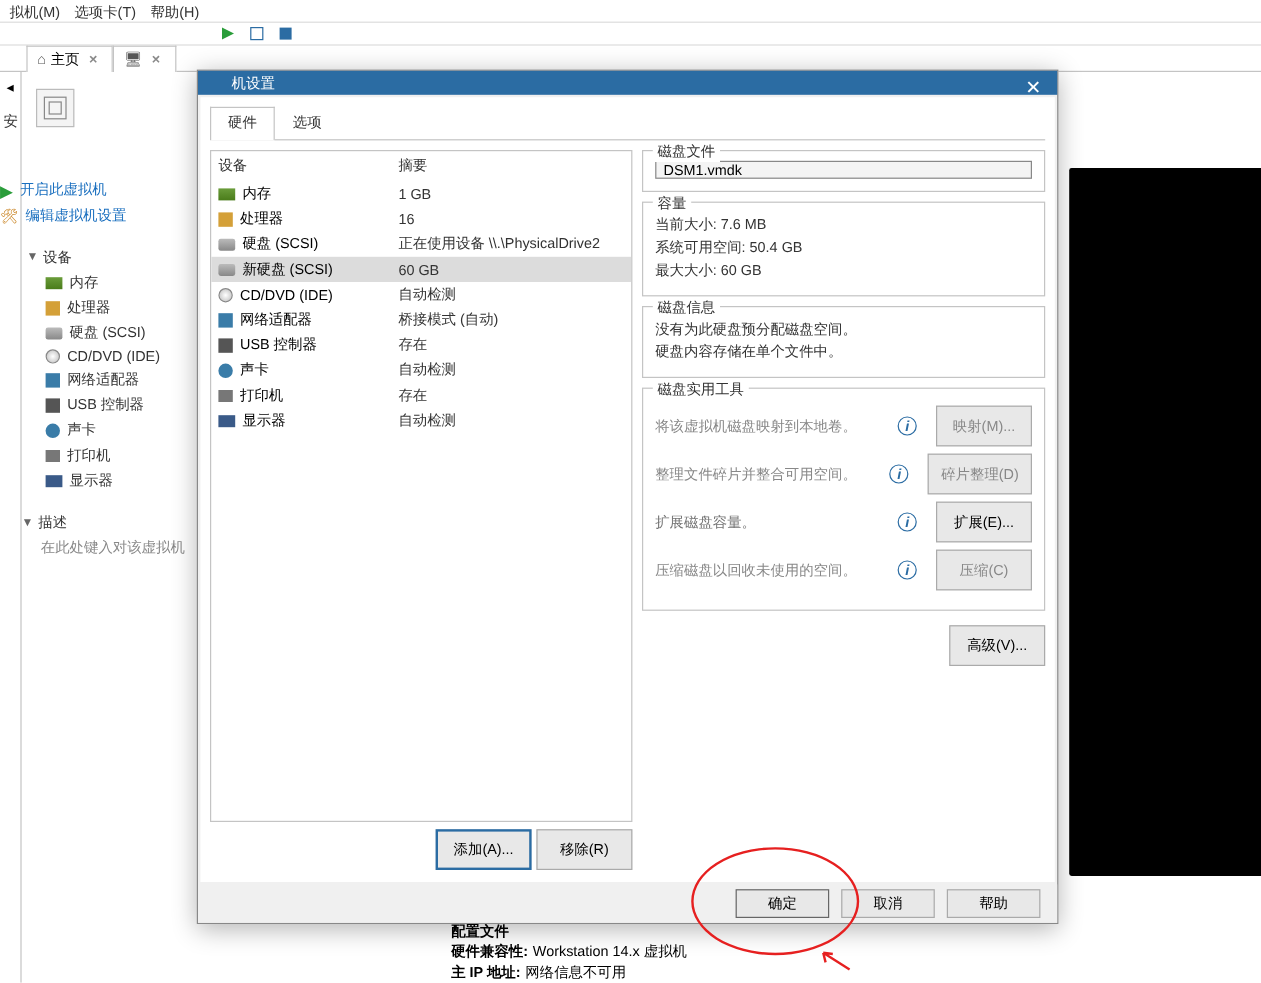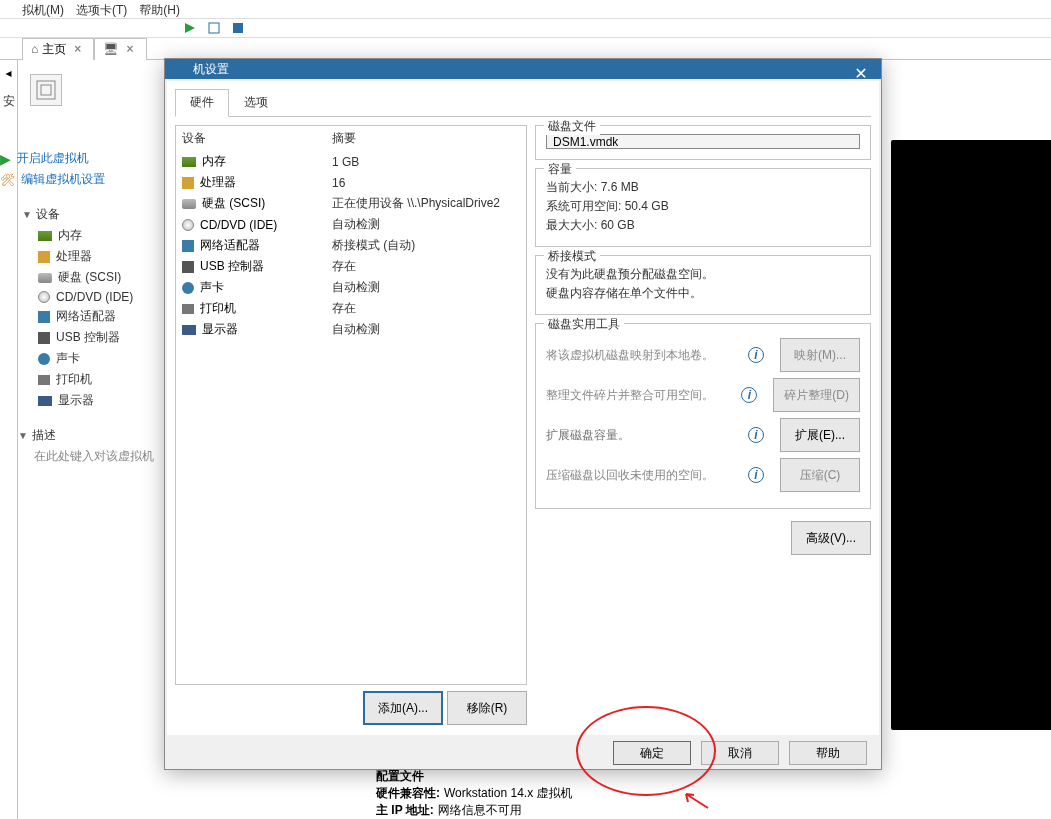--- a/index.html
+++ b/index.html
@@ -1,19 +1,19 @@
 <!DOCTYPE html>
 <html><head>
 <meta charset="utf-8">
 <style>
 * { box-sizing: border-box; margin: 0; padding: 0; font-family: "Microsoft YaHei", "Segoe UI", sans-serif; font-size: 12px; }
 body { background: #fff; width: 1051px; height: 819px; overflow: hidden; position: relative; }
 
 
-.topmenu { display: flex; gap: 12px; padding: 2px 8px; height: 18px; color: #333; background:#fff;margin-left:14px; }
+.topmenu { display: flex; gap: 12px; padding: 2px 8px; height: 18px; color: #333; background:#fff; }
 .topmenu span { color:#333; }
 
 
 .toolbar { height: 20px; background: #fff; border-top:1px solid #ddd; border-bottom:1px solid #ddd; display:flex; align-items:center; padding-left:180px; gap:4px;}
 .toolbar .btn { width:20px; height:18px; display:flex; align-items:center; justify-content:center; }
 
 
 .tabsrow { display:flex; align-items:center; height:22px; border-bottom:1px solid #c4c4c4; padding-left:22px; gap:0; }
 .tab { display:flex; align-items:center; gap:4px; border:1px solid #c4c4c4; border-bottom:none; padding:2px 8px; background:#fff; height:22px; }
 .tab .close { color:#8a8a8a; font-weight:bold; padding:0 4px;}
@@ -286,20 +286,27 @@
                 </div>
                 <div class="c2">16</div>
               </div>
               <div class="dev-row">
                 <div class="c1">
                   <span class="devicon ic-disk"></span>
                   <span>硬盘 (SCSI)</span>
                 </div>
                 <div class="c2">正在使用设备 \\.\PhysicalDrive2</div>
               </div>
+              <div class="dev-row selected">
+                <div class="c1">
+                  <span class="devicon ic-disk"></span>
+                  <span>新硬盘 (SCSI)</span>
+                </div>
+                <div class="c2">60 GB</div>
+              </div>
               <div class="dev-row">
                 <div class="c1">
                   <span class="devicon ic-cd"></span>
                   <span>CD/DVD (IDE)</span>
                 </div>
                 <div class="c2">自动检测</div>
               </div>
               <div class="dev-row">
                 <div class="c1">
                   <span class="devicon ic-net"></span>
@@ -350,21 +357,21 @@
         </div>
 
         <div class="fieldset">
           <div class="legend">容量</div>
           <div class="info-row">当前大小: 7.6 MB</div>
           <div class="info-row">系统可用空间: 50.4 GB</div>
           <div class="info-row">最大大小: 60 GB</div>
         </div>
 
         <div class="fieldset">
-          <div class="legend">桥接模式</div>
+          <div class="legend">磁盘信息</div>
           <div class="info-row">没有为此硬盘预分配磁盘空间。</div>
           <div class="info-row">硬盘内容存储在单个文件中。</div>
         </div>
 
         <div class="fieldset" style="flex:0;">
           <div class="legend">磁盘实用工具</div>
           <div class="util-row">
             <span class="hint">将该虚拟机磁盘映射到本地卷。</span>
             <span class="info-icon">i</span>
             <button class="btn2 dis">映射(M)...</button>

